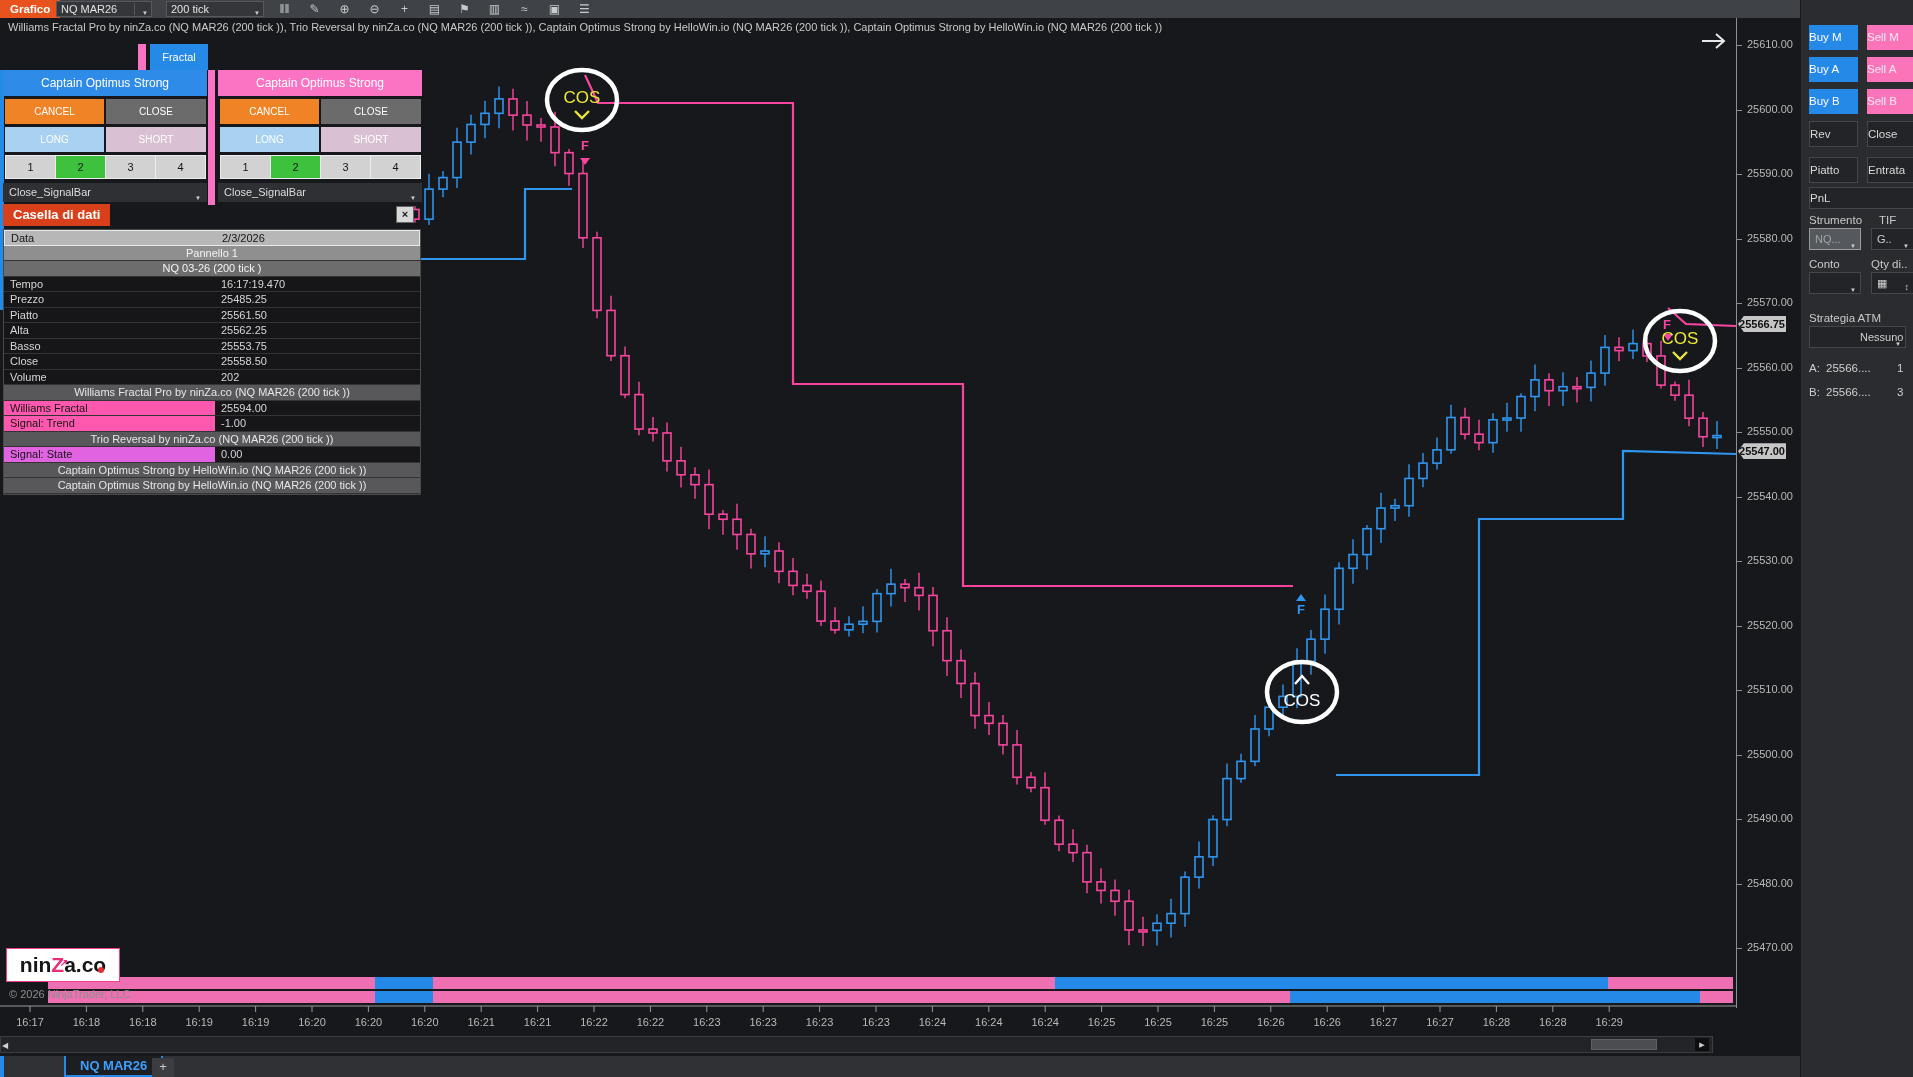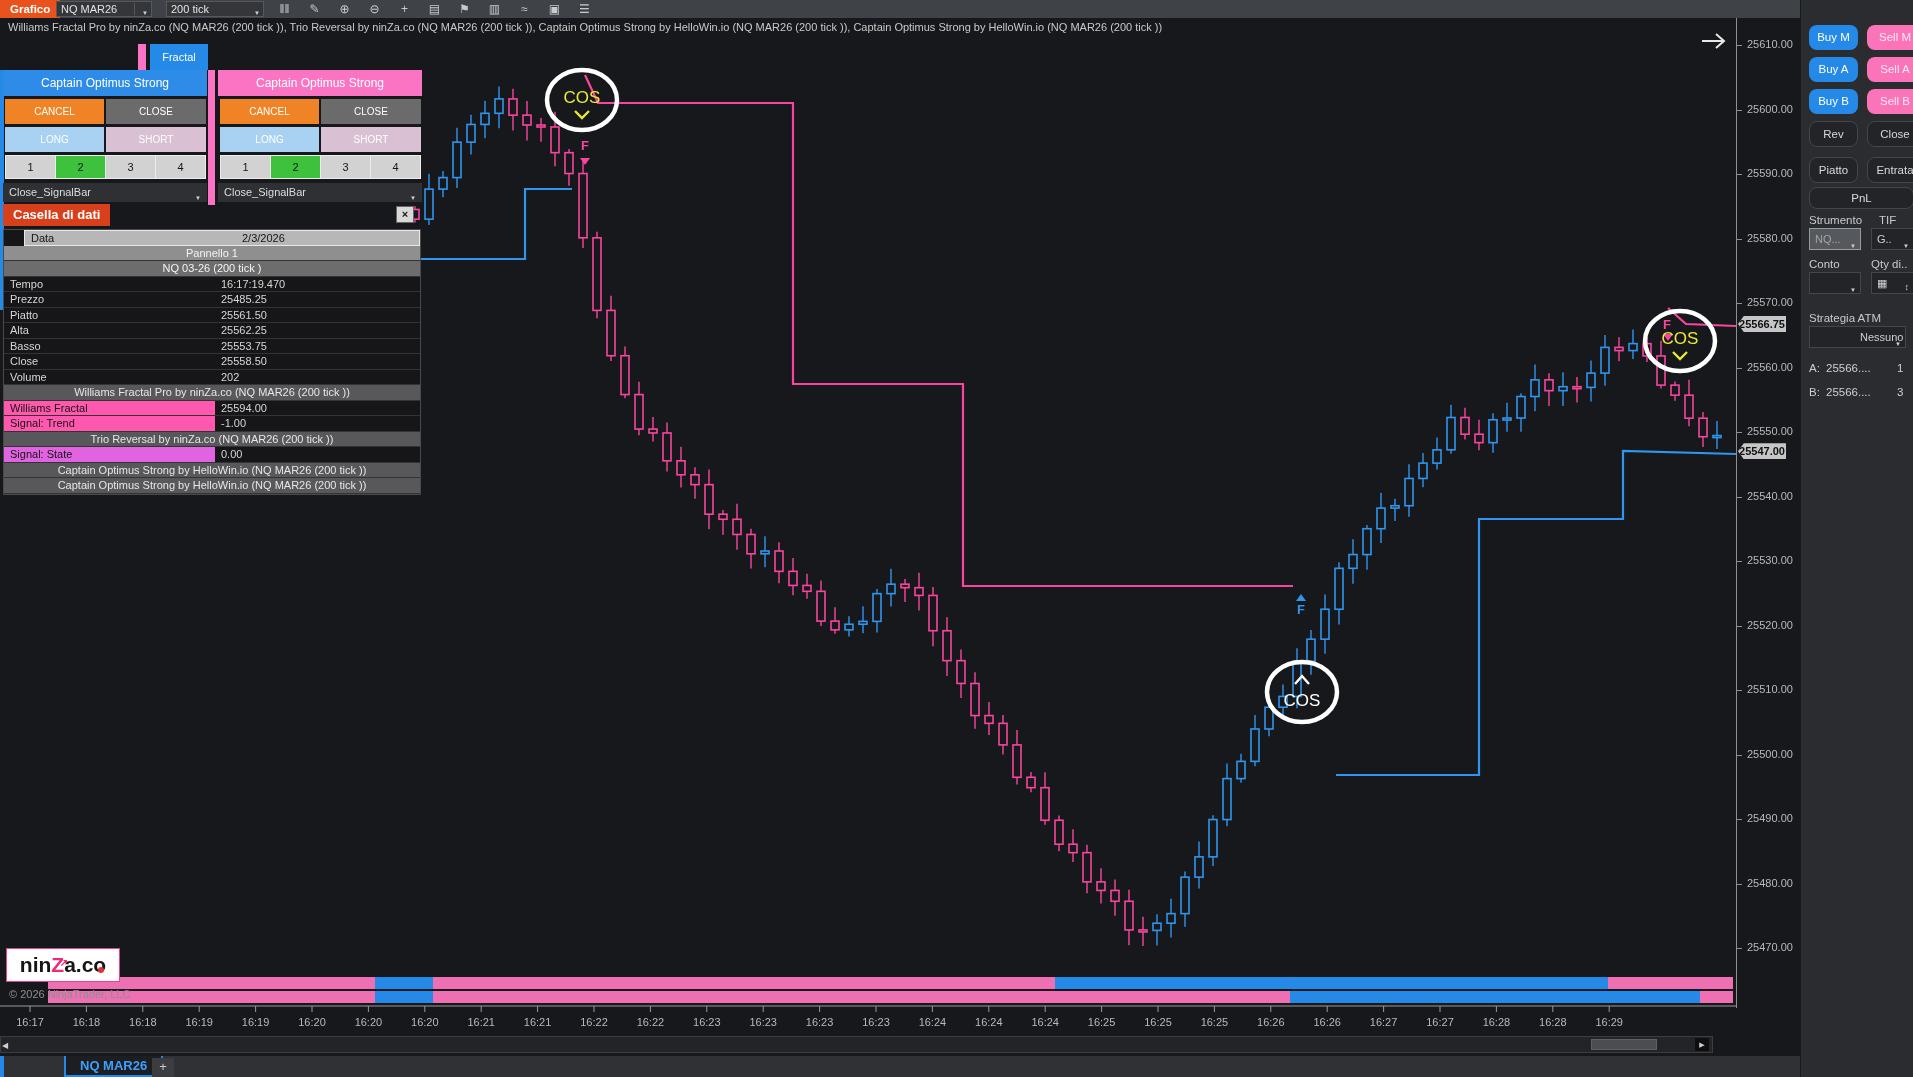--- a/index.html
+++ b/index.html
@@ -56,42 +56,42 @@
   #databox-title{position:absolute;left:3px;top:204px;height:22px;background:#d8401c;color:#fff;
     font-size:13px;font-weight:bold;line-height:22px;padding:0 10px;}
   #databox-close{position:absolute;left:396px;top:206px;width:18px;height:17px;background:#d8d8d8;
     border:1px solid #666;color:#161616;font-size:11px;font-weight:bold;text-align:center;line-height:15px;}
   #databox{position:absolute;left:3px;top:229px;width:418px;background:#161618;border:1px solid #4a4a4a;}
   .db-row{position:relative;height:15.5px;line-height:15px;font-size:11px;display:flex;
     border-bottom:1px solid #333;}
   .db-label{width:211px;padding-left:6px;overflow:hidden;white-space:nowrap;}
   .db-value{flex:1;padding-left:6px;overflow:hidden;white-space:nowrap;}
   .r-kv{background:#161618;color:#d6d6d6;}
-  .r-kv-light{background:#b7b7b7;color:#151515;border:1px solid #e8e8e8;margin-left:20px;}
+  .r-kv-light{background:#b7b7b7;color:#151515;border:1px solid #e8e8e8;}
   .r-center-mid{background:#8f8f8f;color:#f4f4f4;justify-content:center;}
   .r-center-dark{background:#6d6d6d;color:#f4f4f4;justify-content:center;}
   .r-section{background:#58585b;color:#e6e6e6;justify-content:center;}
   .r-kv-pink{background:#161618;color:#d6d6d6;}
   .r-kv-pink .db-label{background:#ff58ae;color:#141414;}
   .r-kv-violet{background:#161618;color:#d6d6d6;}
   .r-kv-violet .db-label{background:#e263e2;color:#141414;}
 
   
   #price-axis{position:absolute;left:1736px;top:18px;width:64px;height:990px;border-left:1px solid #8f8f8f;
     background:#17181b;}
   .pa-tick{position:absolute;left:10px;color:#b9b9b9;font-size:11px;}
   .pa-dash{position:absolute;left:0;width:5px;height:1px;background:#8f8f8f;}
   .pa-marker{position:absolute;left:1px;width:48px;height:16px;background:#c6c6c6;color:#101010;
     font-size:11px;font-weight:bold;text-align:center;line-height:16px;
     clip-path:polygon(0 50%,12% 0,100% 0,100% 100%,12% 100%);}
 
   
   #sidebar{position:absolute;left:1800px;top:0;width:113px;height:1077px;background:#2b2c2f;
     border-left:1px solid #1a1a1c;overflow:hidden;}
-  .sb-btn{position:absolute;font-size:11.5px;text-align:center;color:#fff;border-radius:8px;}
+  .sb-btn{position:absolute;font-size:11.5px;color:#fff;}
   .sb-buy{background:#2589e8;}
   .sb-sell{background:#fb74ba;color:#fdeaf4;}
   .sb-dark{background:#232428;border:1px solid #45464a;color:#d8d8d8;}
   .sb-label{position:absolute;color:#c9c9c9;font-size:11.5px;}
   .sb-field{position:absolute;height:22px;background:#232428;border:1px solid #45464a;color:#cfcfcf;
     font-size:11px;line-height:20px;padding-left:5px;}
   .sb-field .chev{position:absolute;right:4px;top:7px;font-size:6px;color:#cfcfcf;}
   #sb-instr{background:#55585c;border:1px solid #9a9a9a;color:#a2a5a9;}
   .sb-ab{position:absolute;color:#cfcfcf;font-size:11.5px;}
 

